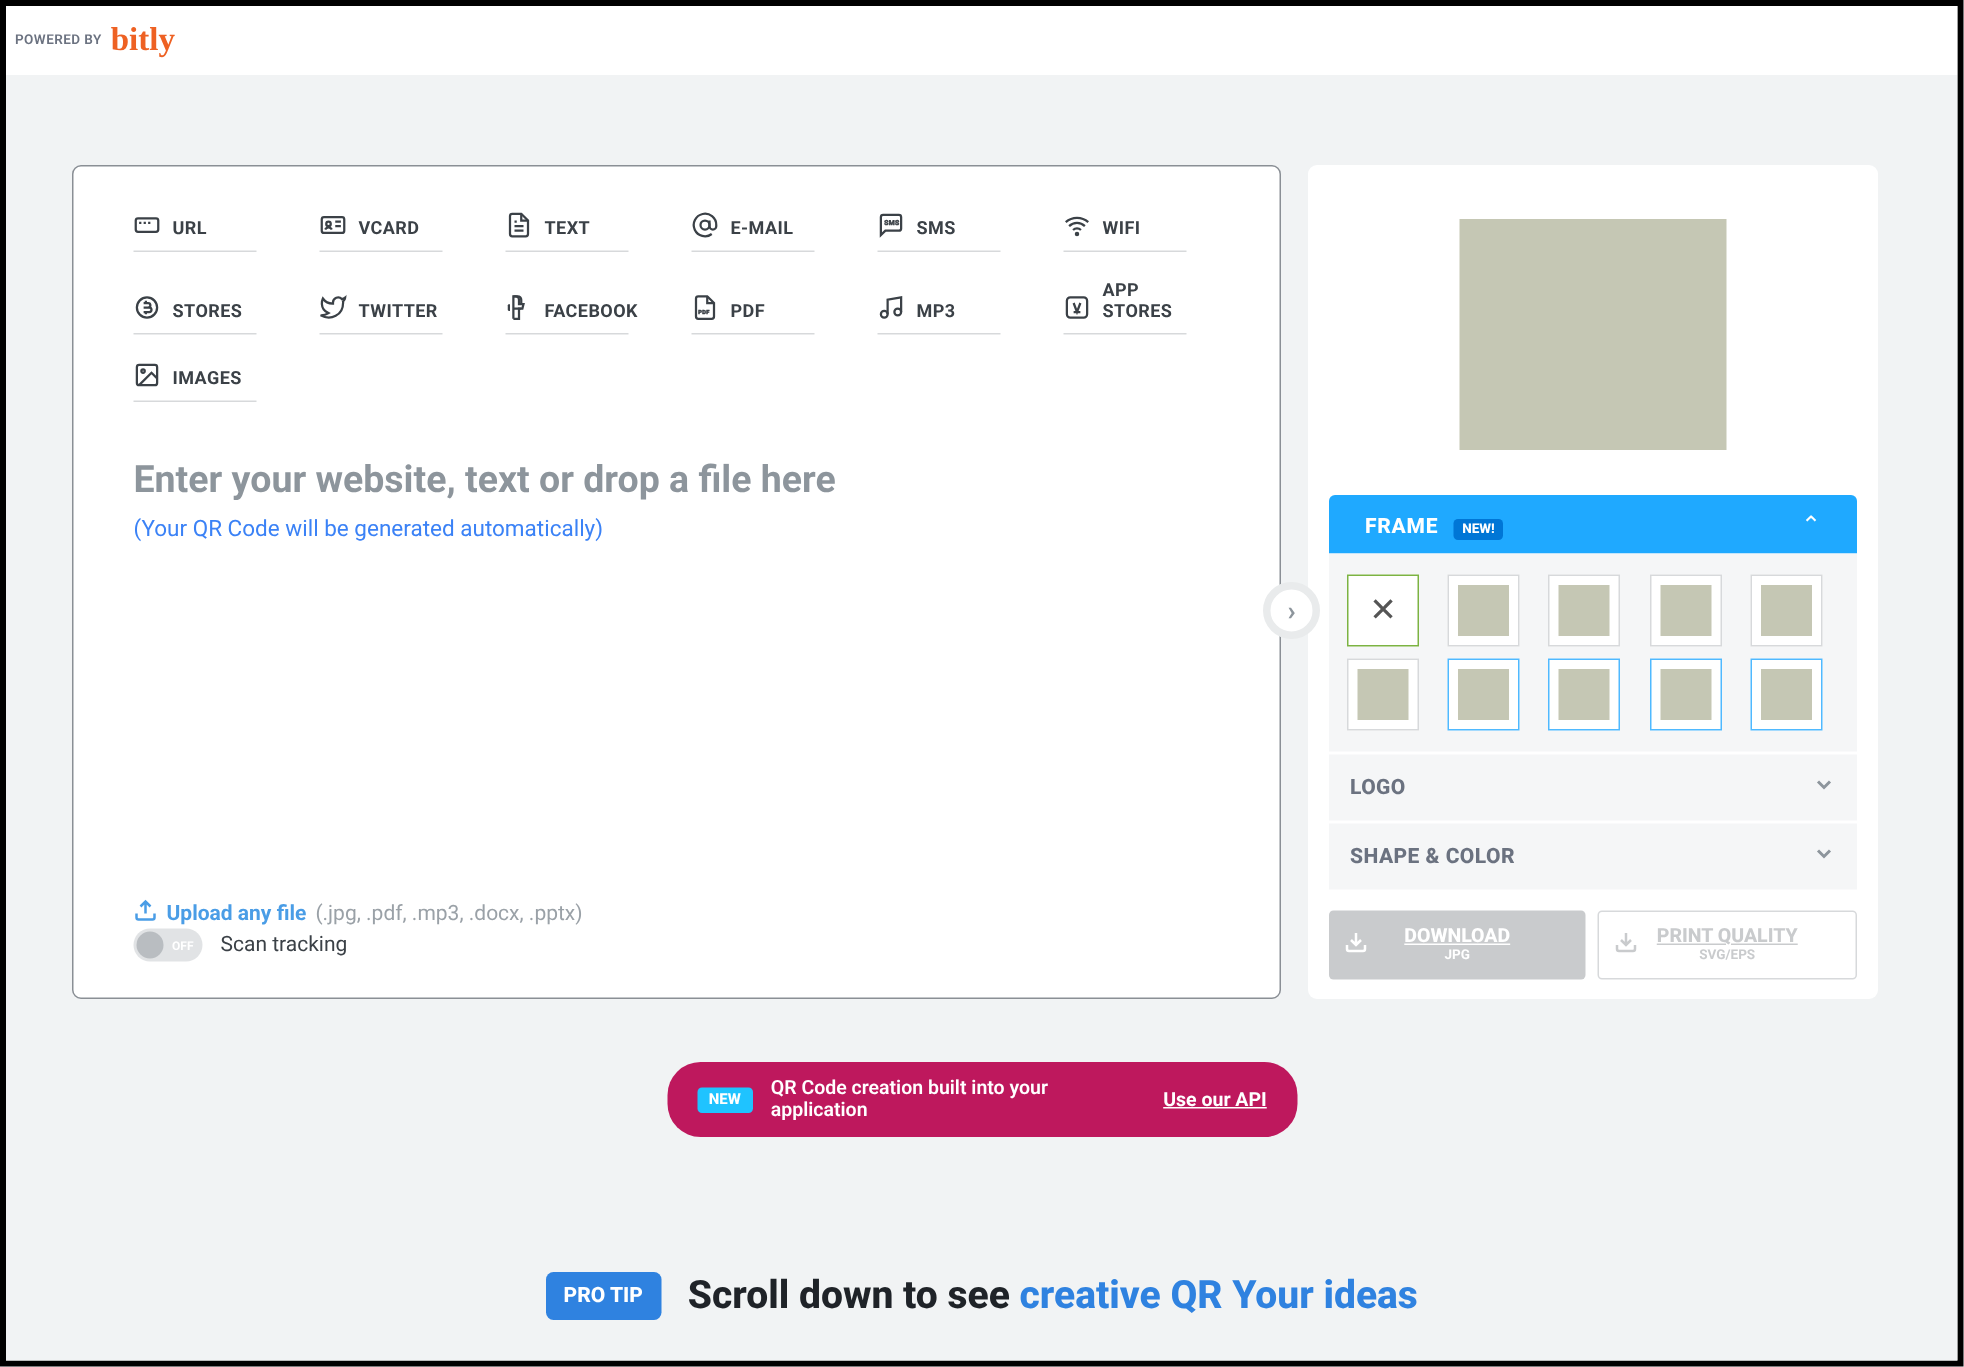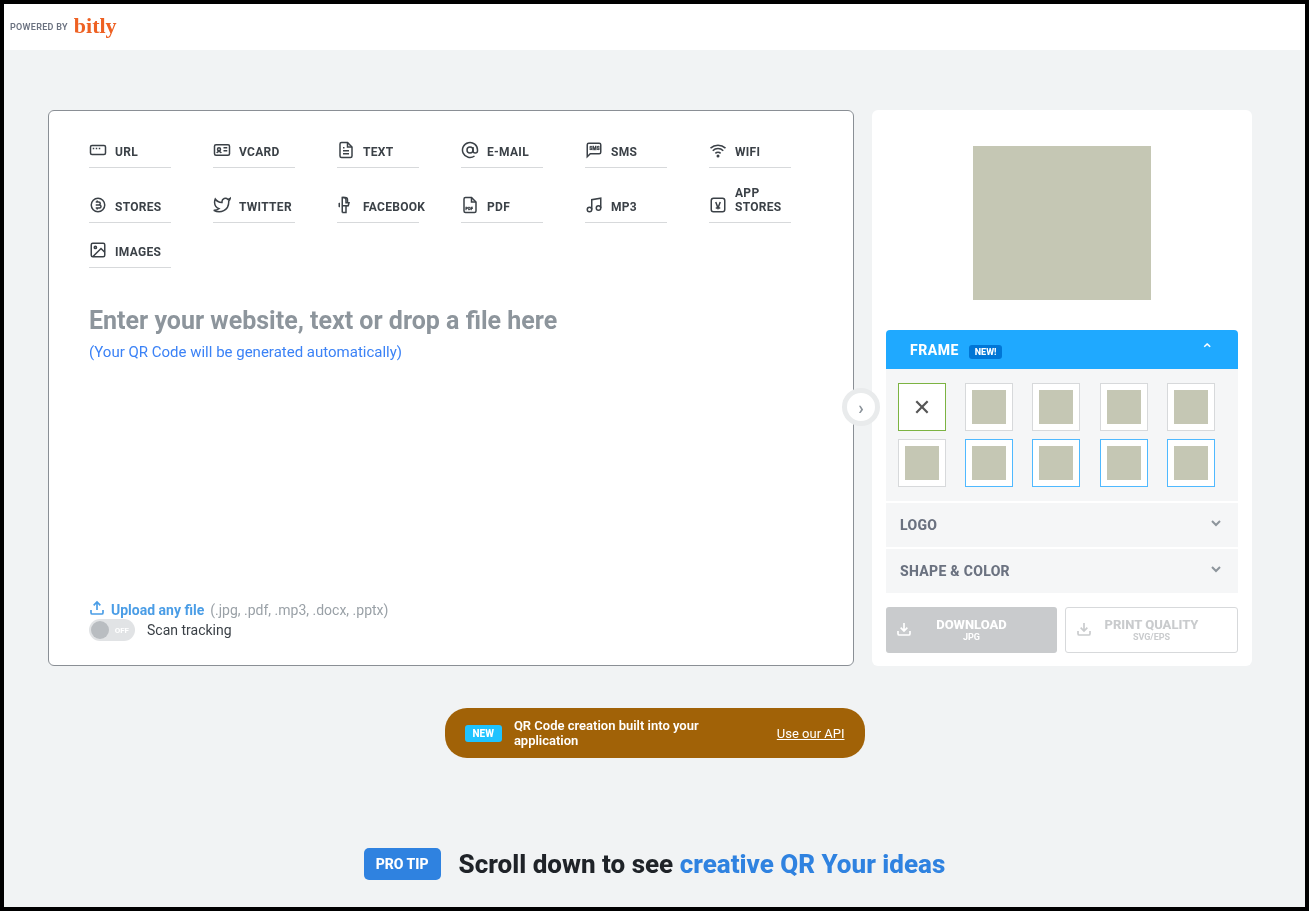--- a/index.html
+++ b/index.html
@@ -41,27 +41,27 @@
 .frame-opt.blue { border: 1.5px solid #4fb9ff; }
 .frame-inner { width: 34px; height: 34px; background: #c5c7b4; }
 .frame-x { font-size: 22px; color: #555; font-weight:400;}
 .panel-row { background: #f5f6f7; padding: 12px 14px; margin-top: 2px; display: flex; align-items: center; justify-content: space-between; cursor: pointer; }
 .panel-label { font-size: 14px; font-weight: 800; color: #6b7280; letter-spacing: 0.3px; }
 .panel-chev { color: #8d959c; }
 .download-row { display: flex; gap: 8px; margin-top: 14px; }
 .dl-btn { flex: 1; height: 46px; border-radius: 3px; display: flex; flex-direction: column; align-items: center; justify-content: center; gap: 0; cursor: pointer; position: relative; }
 .dl-primary { background: #c9cbcd; color: #fff; }
 .dl-secondary { background: #fff; border: 1px solid #d7d9db; color: #c9cbcd; }
-.dl-label { font-size: 13px; font-weight: 800; line-height: 1; }
+.dl-label { font-size: 13px; font-weight: 800; line-height: 1; text-decoration: underline; }
 .dl-sub { font-size: 9px; font-weight: 700; line-height: 1; margin-top: 2px; }
 .dl-icon { position: absolute; left: 10px; font-size: 14px; }
-.api-pill { width: 420px; margin: 42px auto 0 auto; background: #a16207; color: #fff; border-radius: 22px; padding: 10px 20px; display: flex; align-items: center; gap: 12px; font-size: 13px; justify-content: flex-end; }
+.api-pill { width: 420px; margin: 42px auto 0 auto; background: #be185d; color: #fff; border-radius: 22px; padding: 10px 20px; display: flex; align-items: center; gap: 12px; font-size: 13px; justify-content: flex-end; }
 .api-new { background: #1fc3ff; color: #fff; font-size: 10px; font-weight: 800; padding: 3px 8px; border-radius: 3px; }
 .api-text { flex: 1; font-weight: 600; }
-.api-link { font-weight: 400; text-decoration: underline; cursor: pointer; }
+.api-link { font-weight: 700; text-decoration: underline; cursor: pointer; }
 .pro-tip-row { text-align: center; margin-top: 90px; }
 .pro-tip-badge { display: inline-block; background: #2f82e0; color: #fff; font-size: 14px; font-weight: 800; padding: 8px 12px; border-radius: 5px; vertical-align: middle; }
 .pro-tip-text { font-size: 26px; font-weight: 800; color: #1f2328; vertical-align: middle; margin-left: 14px; }
 .pro-tip-link { color: #2f82e0; }
 </style>
 </head>
 <body>
 
 <div class="header">
   <span class="powered">POWERED BY</span>

